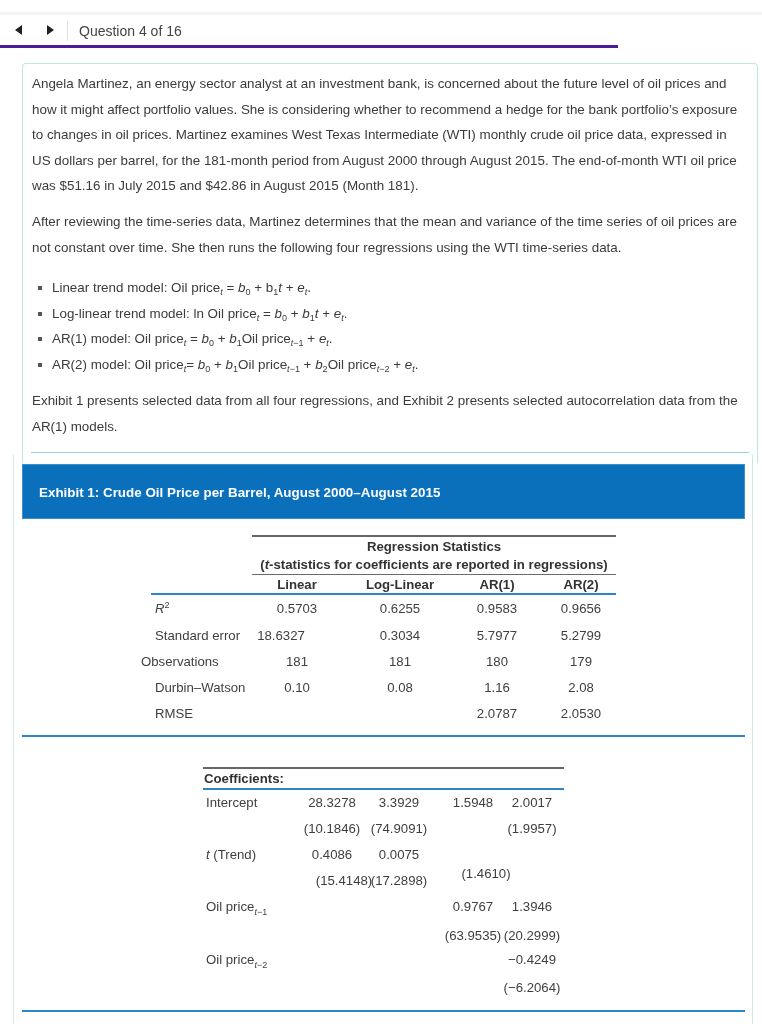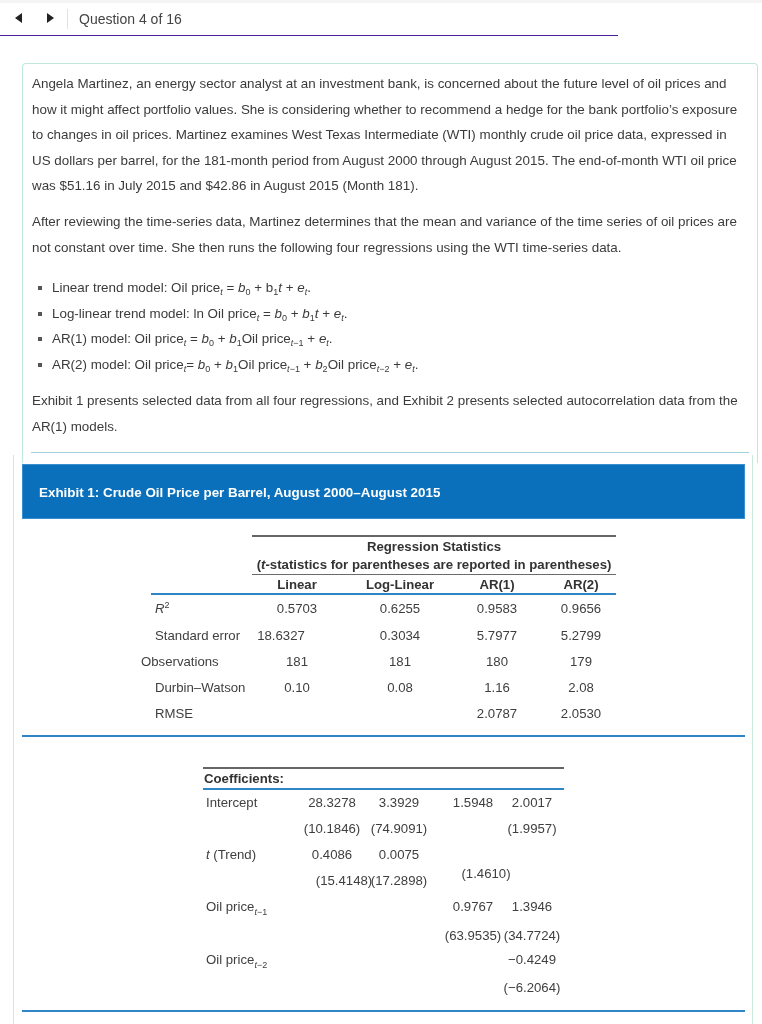--- a/index.html
+++ b/index.html
@@ -1,20 +1,20 @@
 <!DOCTYPE html>
 <html><head>
 <meta charset="utf-8">
 <style>
   * { box-sizing: border-box; margin: 0; padding: 0; }
   html, body { width: 762px; height: 1024px; overflow: hidden; background: #ffffff; }
   body { font-family: "Liberation Sans", sans-serif; color: #333333; position: relative; }
 
   
-  .topbar { position: absolute; left: 0; top: 0; width: 618px; height: 36px; background: #fff; border-bottom: 1px solid #4c1d95; }
+  .topbar { position: absolute; left: 0; top: 12px; width: 618px; height: 36px; background: #fff; border-bottom: 3px solid #4c1d95; }
   .topbar .strip { position: absolute; left: 0; top: 0; width: 762px; height: 3px; background: #f4f4f4; }
   .nav-btn { position: absolute; top: 11px; width: 14px; height: 14px; cursor: pointer; }
   .nav-btn svg { display: block; }
   .nav-prev { left: 12px; }
   .nav-next { left: 43px; }
   .nav-sep { position: absolute; left: 67px; top: 9px; width: 1px; height: 20px; background: #e2e2e2; }
   .q-counter { position: absolute; left: 79px; top: 11px; font-size: 14px; color: #444; }
 
   
   .panel { position: absolute; left: 22px; top: 63px; width: 736px; height: 400px; border: 1px solid #bfe9d6; border-bottom: none; border-radius: 4px 4px 0 0; }
@@ -78,21 +78,21 @@
 <p class="para p3">Exhibit 1 presents selected data from all four regressions, and Exhibit 2 presents selected autocorrelation data from the AR(1) models.</p>
 <div class="panel-divider"></div>
 
 <div class="exhibit"></div>
 <div class="ex-header">
   <div class="ex-title">Exhibit 1: Crude Oil Price per Barrel, August 2000–August 2015</div>
 </div>
 
 <div class="line-dark" style="left:252px; top:535px; width:364px;"></div>
 <div class="t hd c" style="left:252px; top:539px; width:364px;">Regression Statistics</div>
-<div class="t hd c" style="left:248px; top:557px; width:372px;"><span>(</span><i>t</i><span>-statistics for parentheses are reported in parentheses)</span></div>
+<div class="t hd c" style="left:248px; top:557px; width:372px;"><span>(</span><i>t</i><span>-statistics for coefficients are reported in regressions)</span></div>
 <div class="line-thin" style="left:252px; top:574px; width:364px;"></div>
 
 <div class="t hd num" style="left:252px; top:577px;">Linear</div>
 <div class="t hd num" style="left:355px; top:577px;">Log-Linear</div>
 <div class="t hd num" style="left:452px; top:577px;">AR(1)</div>
 <div class="t hd num" style="left:536px; top:577px;">AR(2)</div>
 <div class="line-blue" style="left:151px; top:593px; width:465px;"></div>
 
 <div class="t" style="left:155px; top:601px;"><i>R</i><sup class="sm">2</sup></div>
 <div class="t num" style="left:252px; top:601px;">0.5703</div>
@@ -141,19 +141,19 @@
 <div class="t" style="left:206px; top:847px;"><i>t</i><span> (Trend)</span></div>
 <div class="t num" style="left:287px; top:847px;">0.4086</div>
 <div class="t num" style="left:354px; top:847px;">0.0075</div>
 <div class="t num" style="left:299px; top:873px;">(15.4148)</div>
 <div class="t num" style="left:354px; top:873px;">(17.2898)</div>
 
 <div class="t" style="left:206px; top:899px;"><span>Oil price</span><sub class="sm"><i>t</i>−1</sub></div>
 <div class="t num" style="left:428px; top:899px;">0.9767</div>
 <div class="t num" style="left:487px; top:899px;">1.3946</div>
 <div class="t num" style="left:428px; top:928px;">(63.9535)</div>
-<div class="t num" style="left:487px; top:928px;">(34.7724)</div>
+<div class="t num" style="left:487px; top:928px;">(20.2999)</div>
 
 <div class="t" style="left:206px; top:952px;"><span>Oil price</span><sub class="sm"><i>t</i>−2</sub></div>
 <div class="t num" style="left:487px; top:952px;">−0.4249</div>
 <div class="t num" style="left:487px; top:980px;">(−6.2064)</div>
 
 <div class="line-blue" style="left:22px; top:1010px; width:723px;"></div>
 
 </body></html>

